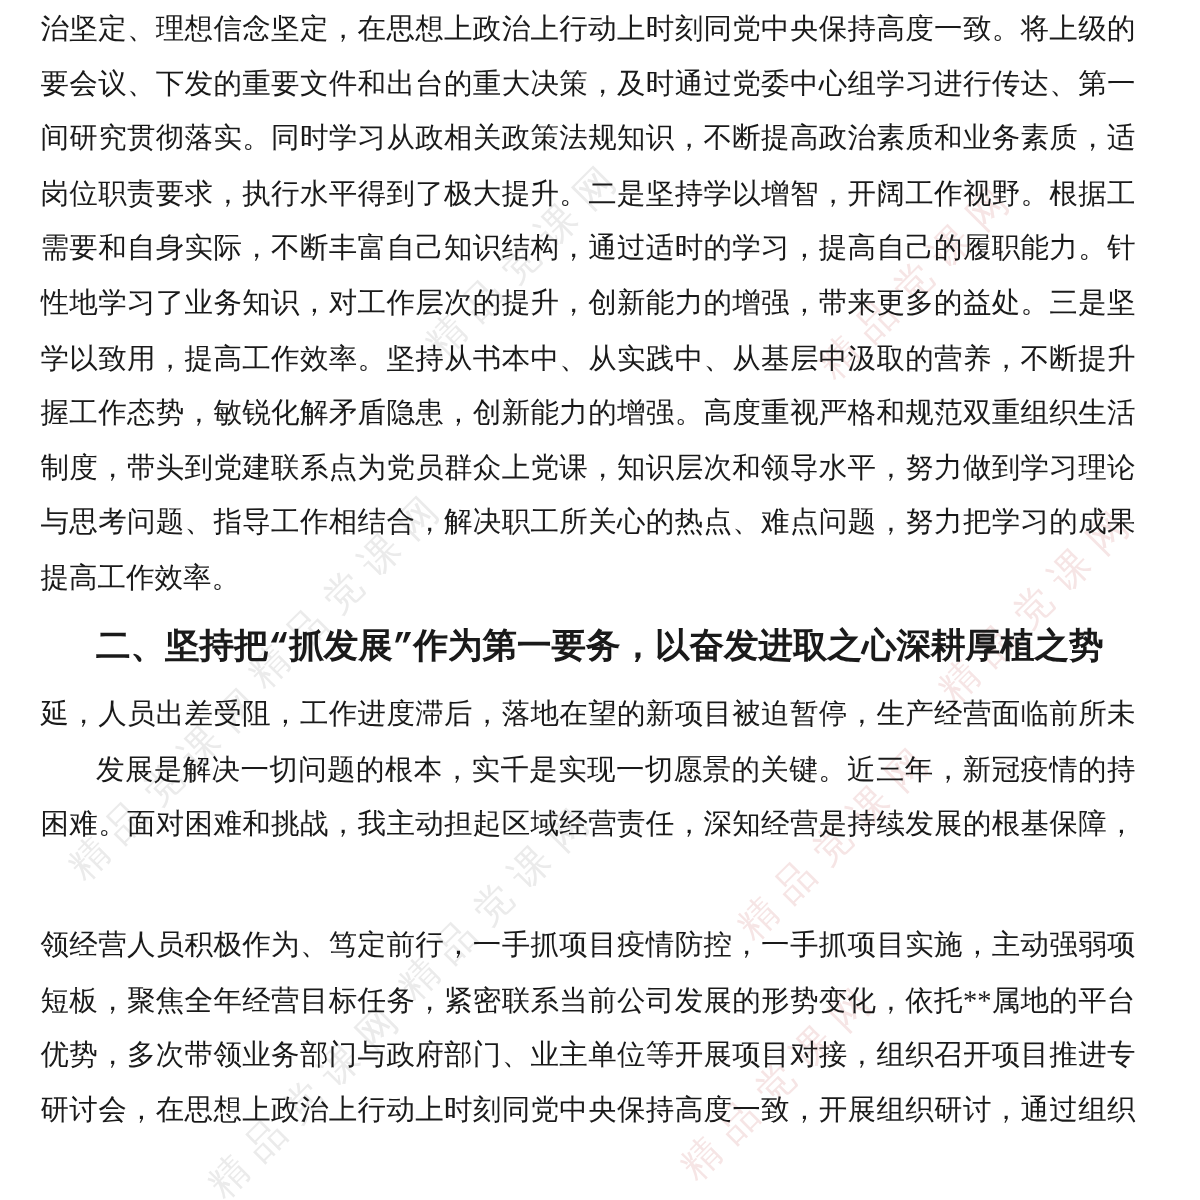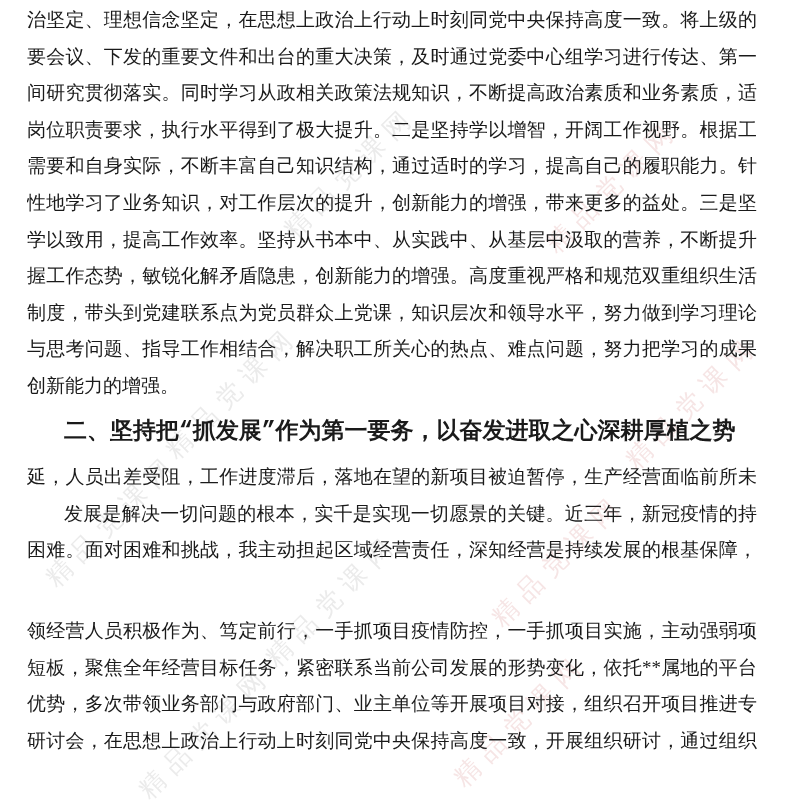--- a/index.html
+++ b/index.html
@@ -90,21 +90,21 @@
     <div class="line fill">治坚定、理想信念坚定，在思想上政治上行动上时刻同党中央保持高度一致。将上级的重</div>
     <div class="line fill">要会议、下发的重要文件和出台的重大决策，及时通过党委中心组学习进行传达、第一时</div>
     <div class="line fill">间研究贯彻落实。同时学习从政相关政策法规知识，不断提高政治素质和业务素质，适应</div>
     <div class="line fill">岗位职责要求，执行水平得到了极大提升。二是坚持学以增智，开阔工作视野。根据工作</div>
     <div class="line fill">需要和自身实际，不断丰富自己知识结构，通过适时的学习，提高自己的履职能力。针对</div>
     <div class="line fill">性地学习了业务知识，对工作层次的提升，创新能力的增强，带来更多的益处。三是坚持</div>
     <div class="line fill">学以致用，提高工作效率。坚持从书本中、从实践中、从基层中汲取的营养，不断提升自</div>
     <div class="line fill">握工作态势，敏锐化解矛盾隐患，创新能力的增强。高度重视严格和规范双重组织生活</div>
     <div class="line fill">制度，带头到党建联系点为党员群众上党课，知识层次和领导水平，努力做到学习理论</div>
     <div class="line fill">与思考问题、指导工作相结合，解决职工所关心的热点、难点问题，努力把学习的成果转</div>
-    <div class="line">创新能力的增强。</div>
+    <div class="line">提高工作效率。</div>
 
     <div class="heading">二、坚持把“抓发展”作为第一要务，以奋发进取之心深耕厚植之势</div>
 
     <div class="line fill">延，人员出差受阻，工作进度滞后，落地在望的新项目被迫暂停，生产经营面临前所未有</div>
     <div class="line fill indent">发展是解决一切问题的根本，实千是实现一切愿景的关键。近三年，新冠疫情的持续</div>
     <div class="line fill">困难。面对困难和挑战，我主动担起区域经营责任，深知经营是持续发展的根基保障，带</div>
 
     <div class="page-gap"></div>
 
     <div class="line fill">领经营人员积极作为、笃定前行，一手抓项目疫情防控，一手抓项目实施，主动强弱项补</div>

